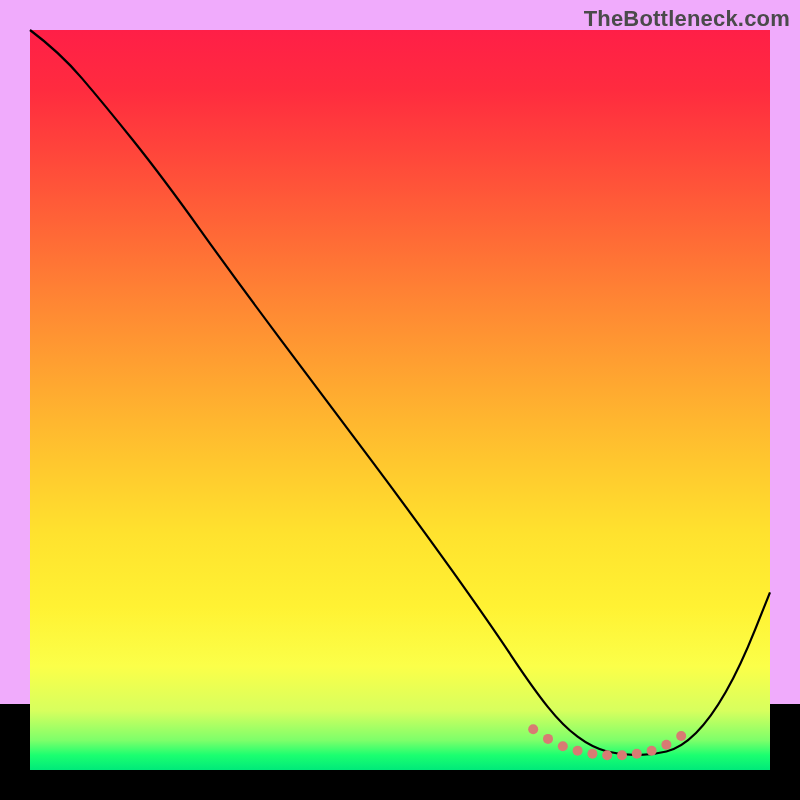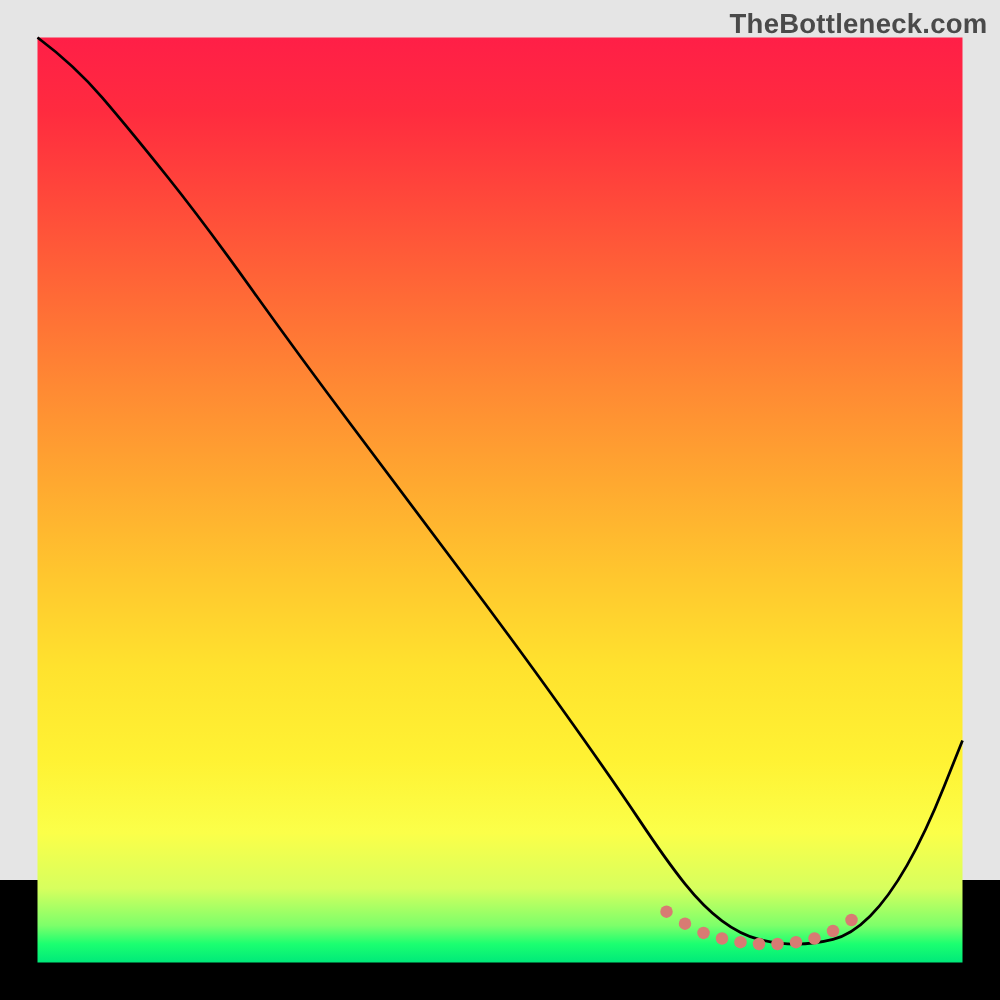--- a/index.html
+++ b/index.html
@@ -8,21 +8,21 @@
     width: 800px;
     height: 800px;
     background: #000;
     overflow: hidden;
     font-family: Arial, Helvetica, sans-serif;
   }
   .frame {
     position: relative;
     width: 800px;
     height: 704px;
-    background: #e5e5e5;
+    background: #f0abfc;
   }
   .watermark {
     position: absolute;
     top: 6px;
     right: 10px;
     color: #4a4a4a;
     font-size: 22px;
     font-weight: bold;
     letter-spacing: 0.2px;
     z-index: 5;

